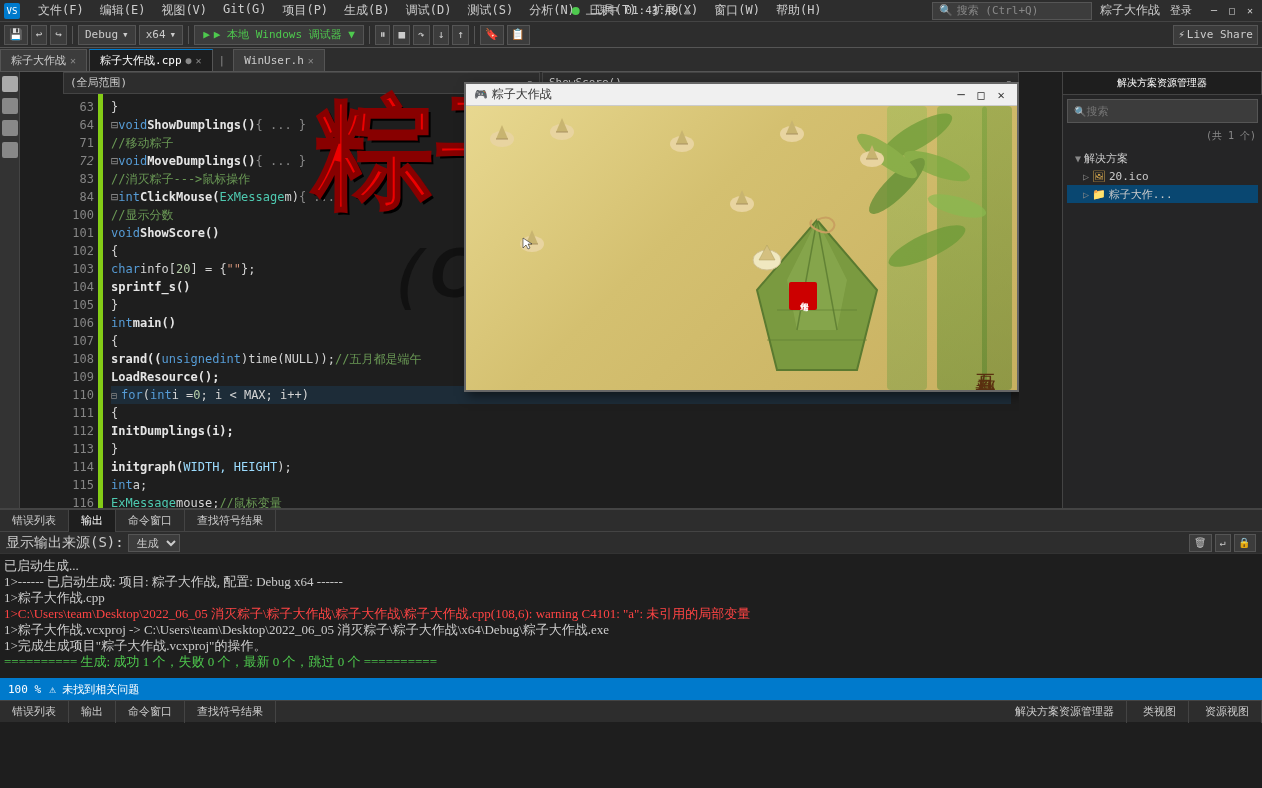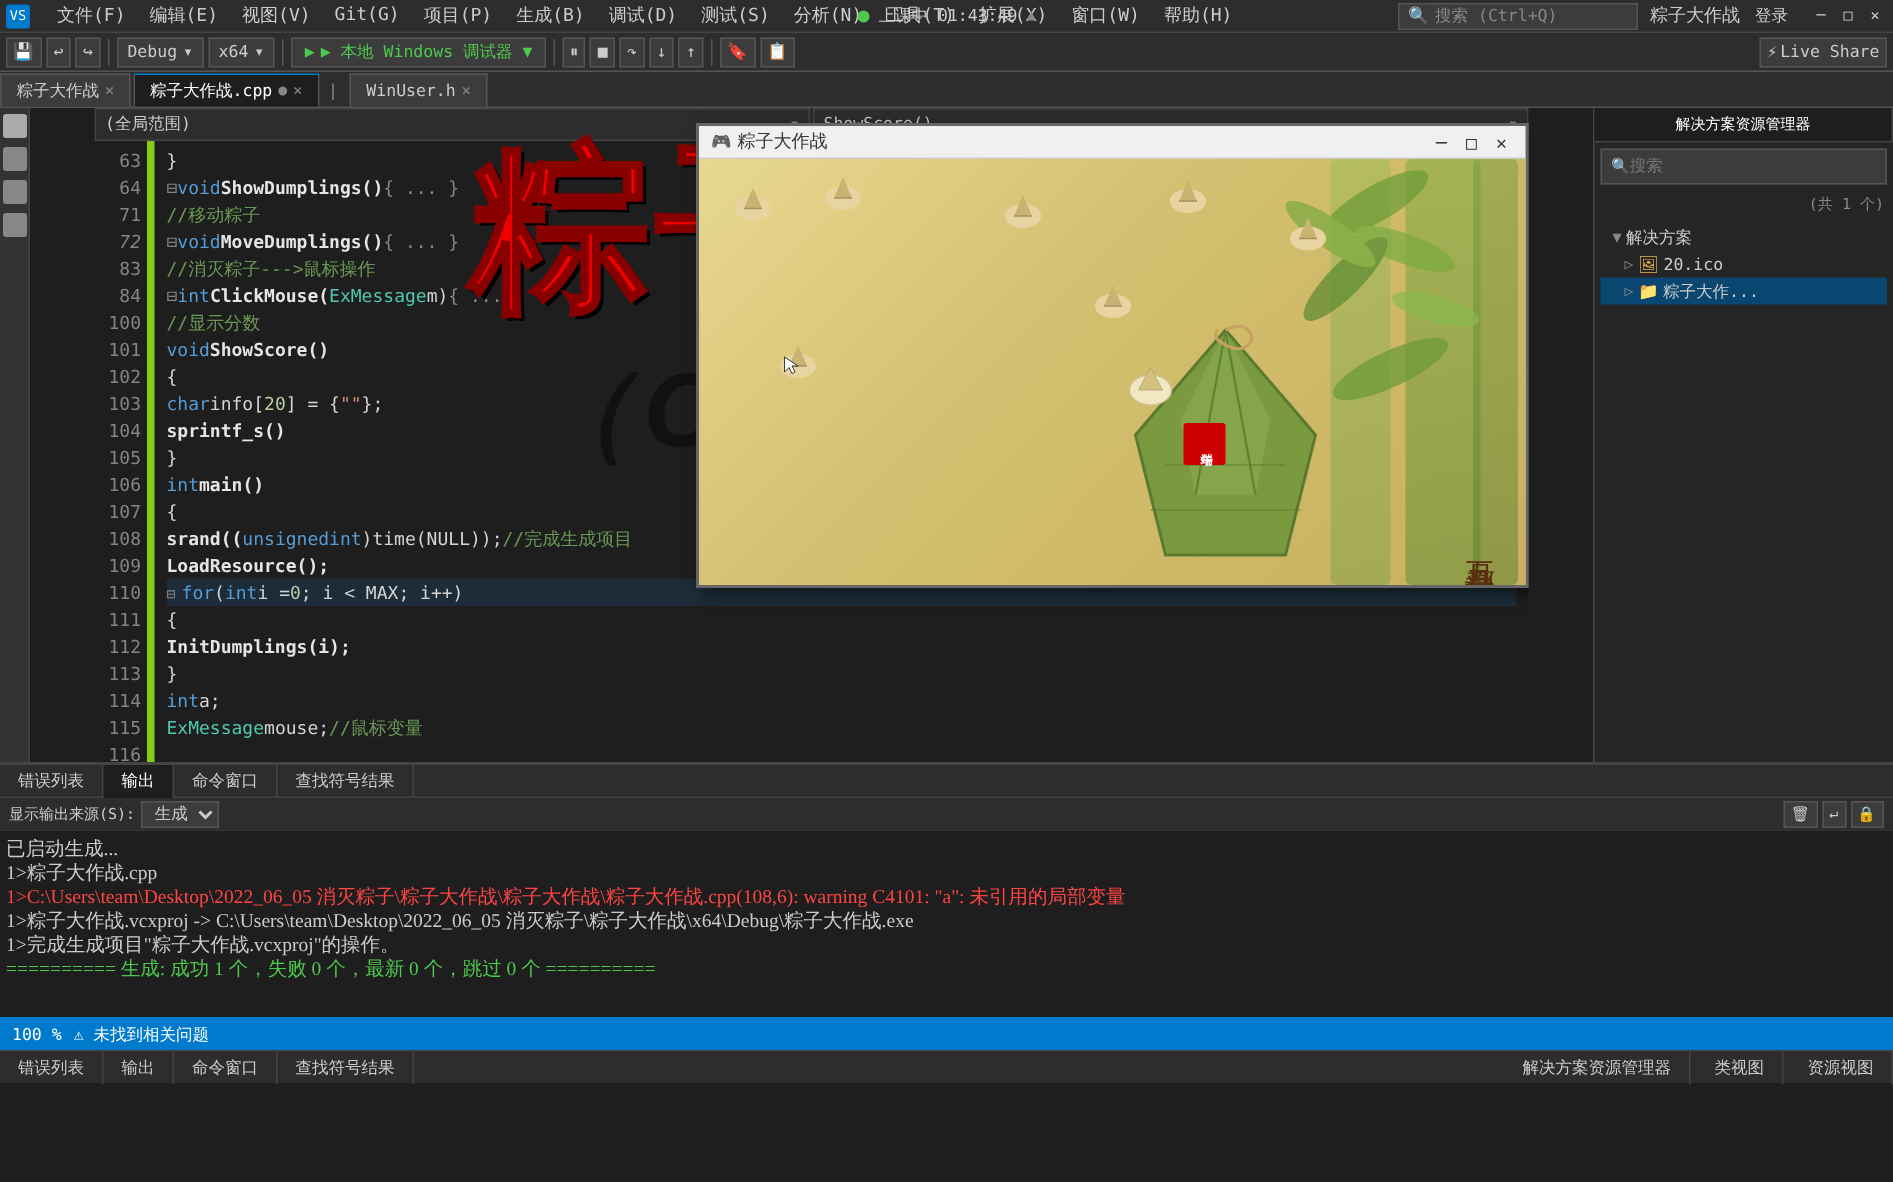--- a/index.html
+++ b/index.html
@@ -635,21 +635,21 @@
         <div class="code-line">
             <span class="punct">{</span>
           </div>
         <div class="code-line">
             <span class="plain">    </span>
             <span class="fn">srand((</span>
             <span class="kw">unsigned</span>
             <span class="plain"> </span>
             <span class="kw">int</span>
             <span class="plain">)time(NULL));</span>
-            <span class="comment">    //完成生成项目</span>
+            <span class="comment">    //五月都是端午</span>
           </div>
         <div class="code-line">
             <span class="fn">    LoadResource();</span>
           </div>
         <div class="code-line" style="background:rgba(30,80,120,0.3)">
             <span style="color:#569cd6;margin-right:4px;font-size:10px;color:#858585;">⊟</span>
             <span class="plain">    </span>
             <span class="kw">for</span>
             <span class="plain"> (</span>
             <span class="kw">int</span>
@@ -658,20 +658,25 @@
             <span class="plain">; i &lt; MAX; i++)</span>
           </div>
         <div class="code-line">
             <span class="punct">    {</span>
           </div>
         <div class="code-line">
             <span class="fn">        InitDumplings(i);</span>
           </div>
         <div class="code-line">
             <span class="punct">    }</span>
+          </div>
+        <div class="code-line">
+            <span class="fn">    initgraph(</span>
+            <span class="blue">WIDTH, HEIGHT</span>
+            <span class="punct">);</span>
           </div>
         <div class="code-line">
             <span class="plain">    </span>
             <span class="kw">int</span>
             <span class="plain"> a;</span>
           </div>
         <div class="code-line">
             <span class="plain">    </span>
             <span class="type">ExMessage</span>
             <span class="plain"> mouse;</span>
@@ -817,32 +822,33 @@
 </div>
 
 <div id="output-panel">
   <div id="output-tabs">
     <div class="output-tab">错误列表</div>
     <div class="output-tab active">输出</div>
     <div class="output-tab">命令窗口</div>
     <div class="output-tab">查找符号结果</div>
   </div>
   <div id="output-toolbar">
-    <span style="font-size:10px;color:#ccc;">显示输出来源(S):</span>
+    <span style="font-size:14px;color:#ccc;">显示输出来源(S):</span>
     <select class="output-source-select">
       <option>生成</option>
     </select>
     <div style="margin-left:auto;display:flex;gap:3px;">
       <div class="toolbar-btn" style="height:18px;font-size:10px;">🗑</div>
       <div class="toolbar-btn" style="height:18px;font-size:10px;">↵</div>
       <div class="toolbar-btn" style="height:18px;font-size:10px;">🔒</div>
     </div>
   </div>
   <div id="output-content">
     <div class="output-line">已启动生成...</div>
+    <div class="output-line">1&gt;------ 已启动生成: 项目: 粽子大作战, 配置: Debug x64 ------</div>
     <div class="output-line">1&gt;粽子大作战.cpp</div>
     <div class="output-line output-error">1&gt;C:\Users\team\Desktop\2022_06_05 消灭粽子\粽子大作战\粽子大作战\粽子大作战.cpp(108,6): warning C4101: "a": 未引用的局部变量</div>
     <div class="output-line">1&gt;粽子大作战.vcxproj -&gt; C:\Users\team\Desktop\2022_06_05 消灭粽子\粽子大作战\x64\Debug\粽子大作战.exe</div>
     <div class="output-line">1&gt;完成生成项目"粽子大作战.vcxproj"的操作。</div>
     <div class="output-line output-success">========== 生成: 成功 1 个，失败 0 个，最新 0 个，跳过 0 个 ==========</div>
   </div>
 </div>
 
 <div id="status-bar">
   <span>100 %</span>

